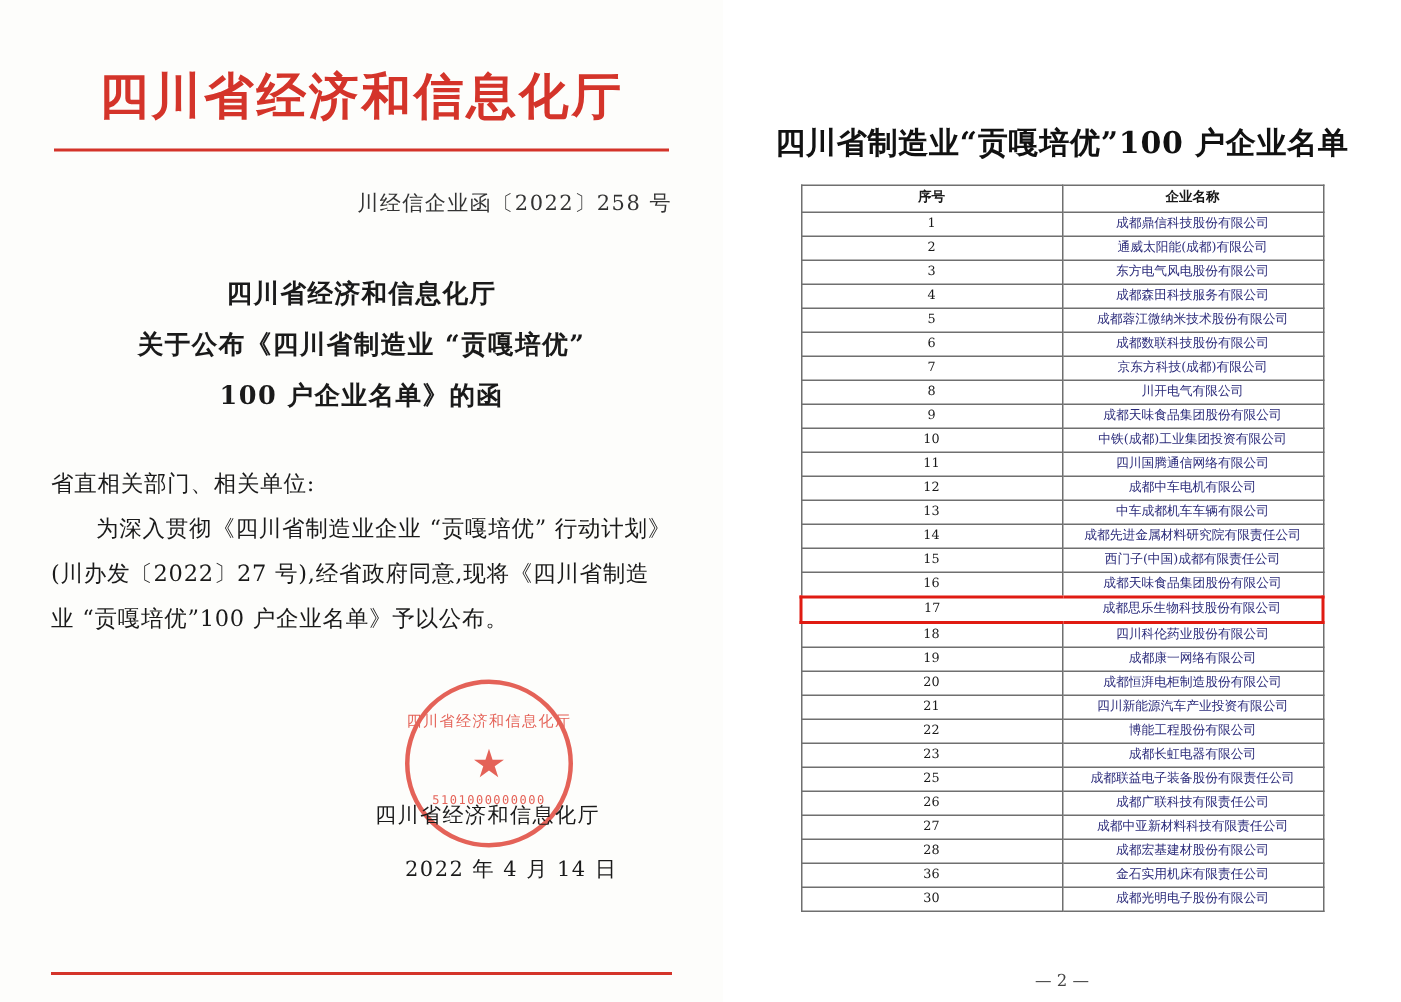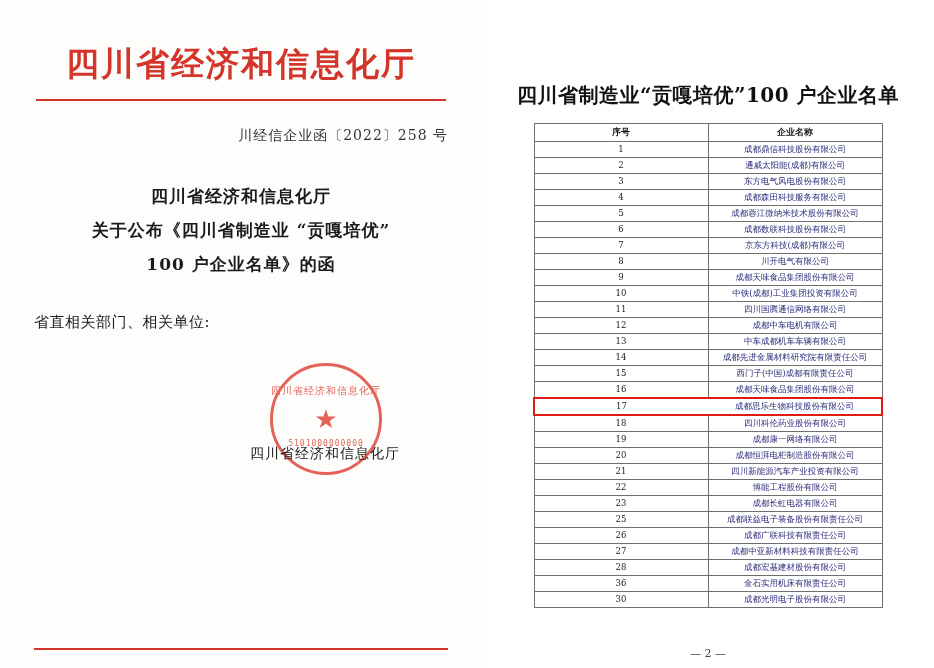--- a/index.html
+++ b/index.html
@@ -255,29 +255,31 @@
     <div class="doc-number">川经信企业函〔2022〕258 号</div>
 
     <div class="title-block">
       <div>四川省经济和信息化厅</div>
       <div>关于公布《四川省制造业 “贡嘎培优”</div>
       <div>100 户企业名单》的函</div>
     </div>
 
     <div class="body-block">
       <p>省直相关部门、相关单位:</p>
+      <p class="body-indent">为深入贯彻《四川省制造业企业 “贡嘎培优” 行动计划》(川办发〔2022〕27 号),经省政府同意,现将《四川省制造业 “贡嘎培优”100 户企业名单》予以公布。</p>
     </div>
 
     <div class="sign-area">
       <div class="seal">
         <div class="seal-text">四川省经济和信息化厅</div>
         <div class="seal-star">★</div>
         <div class="seal-text-bottom">5101000000000</div>
       </div>
       <div class="signer">四川省经济和信息化厅</div>
+      <div class="sign-date">2022 年 4 月 14 日</div>
     </div>
 
     <div class="letter-footer-rule"></div>
     <div class="letter-page-no"></div>
   </div>
 
   <div class="annex">
 
     <div class="annex-title">四川省制造业“贡嘎培优”100 户企业名单</div>
 

